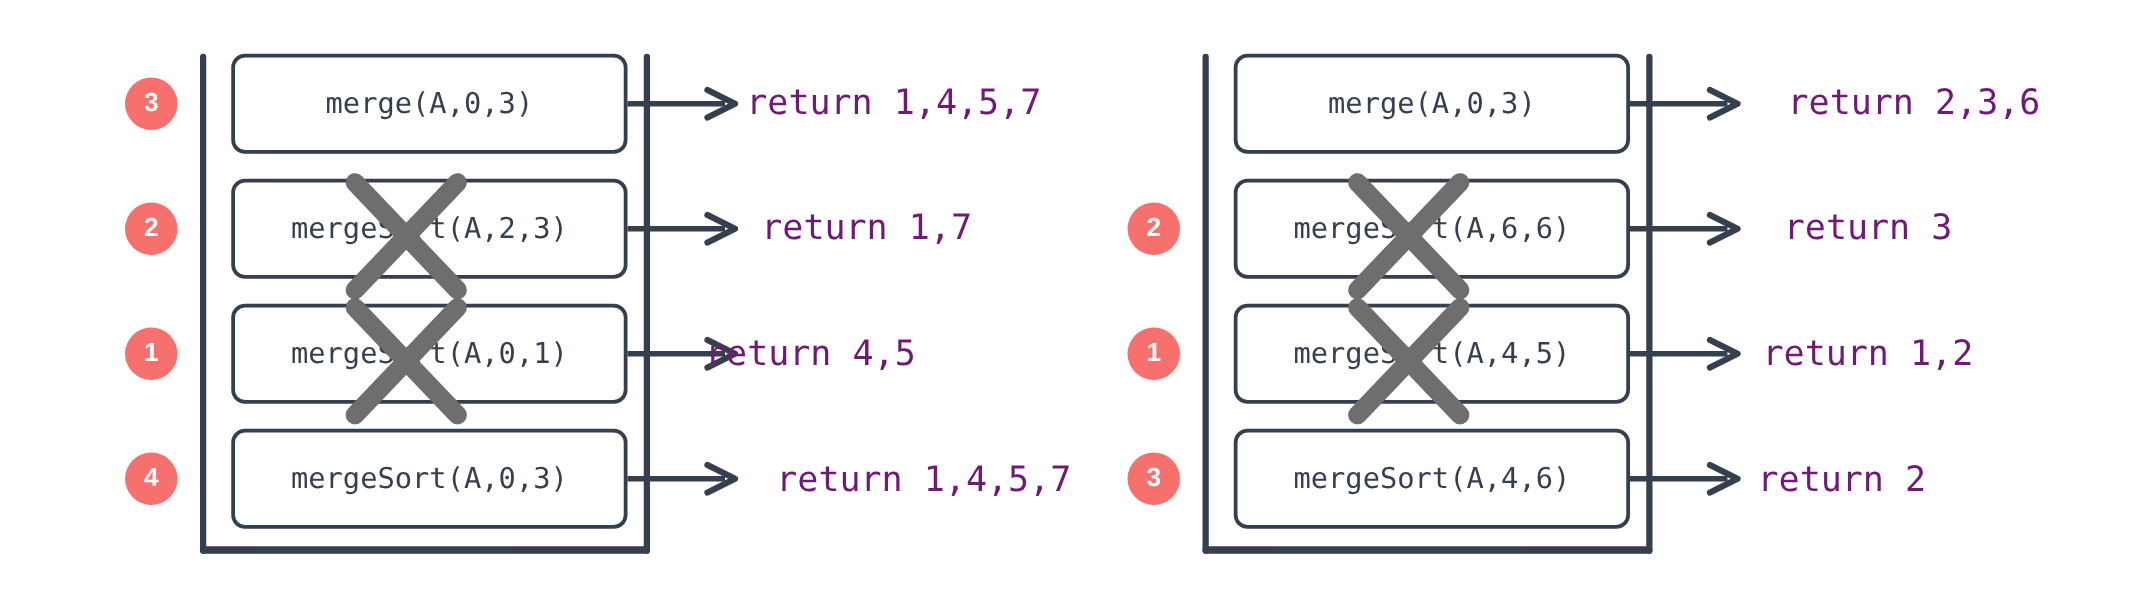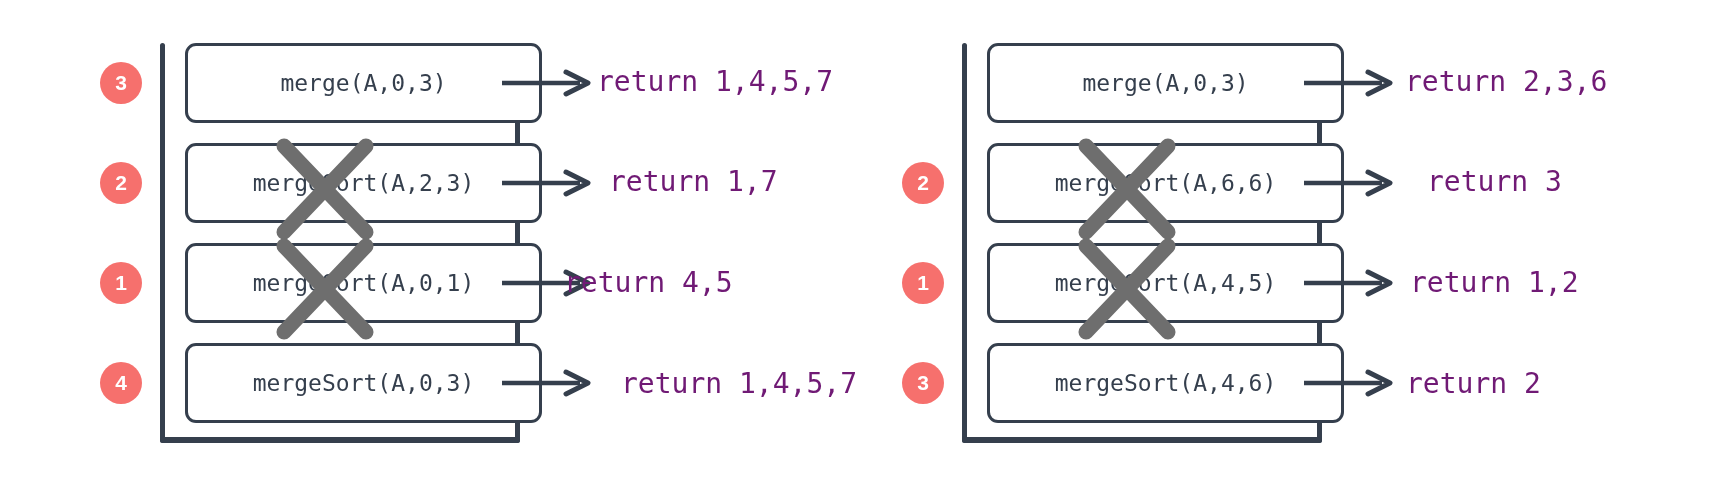--- a/index.html
+++ b/index.html
@@ -36,21 +36,21 @@
     left: 160px;
     top: 437px;
     width: 360px;
     height: 6px;
     background: #353f4d;
     border-radius: 3px;
   }
   .frame {
     position: absolute;
     left: 185px;
-    width: 357px;
+    width: 317px;
     height: 80px;
     box-sizing: border-box;
     border: 3px solid #353f4d;
     border-radius: 11px;
     background: #ffffff;
     display: flex;
     align-items: center;
     justify-content: center;
   }
   .frame .call-text {
@@ -217,19 +217,19 @@
     </svg>
     <svg class="arrow row3-arrow" viewBox="0 0 100 32">
       <line x1="2" y1="16" x2="80" y2="16" stroke-width="4.5"></line>
       <polyline points="66,5 88,16 66,27" stroke-width="5" stroke-linecap="round" stroke-linejoin="round"></polyline>
     </svg>
     <svg class="arrow row4-arrow" viewBox="0 0 100 32">
       <line x1="2" y1="16" x2="80" y2="16" stroke-width="4.5"></line>
       <polyline points="66,5 88,16 66,27" stroke-width="5" stroke-linecap="round" stroke-linejoin="round"></polyline>
     </svg>
 
-    <div class="return-label row1-label" style="left:603px">return 2,3,6</div>
+    <div class="return-label row1-label" style="left:628px">return 2,3,6</div>
     <div class="return-label row2-label" style="left:613px">return 3</div>
     <div class="return-label row3-label" style="left:608px">return 1,2</div>
     <div class="return-label row4-label" style="left:604px">return 2</div>
   </div>
 
 </div>
 
 </body></html>

